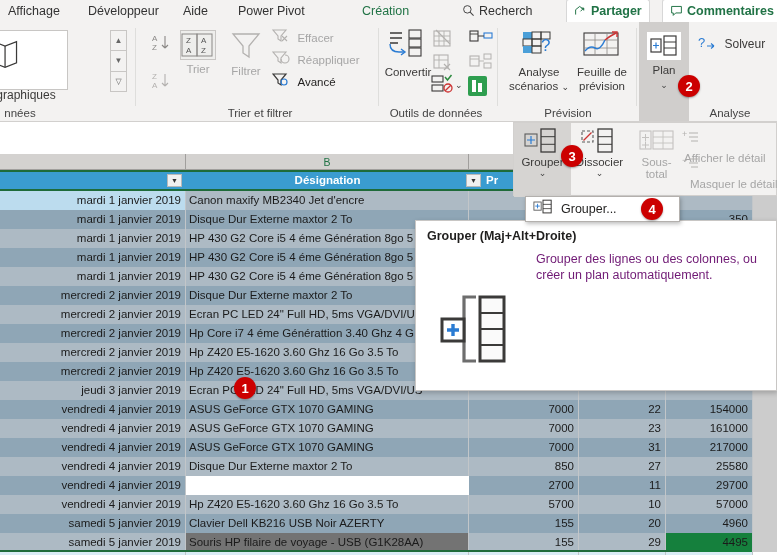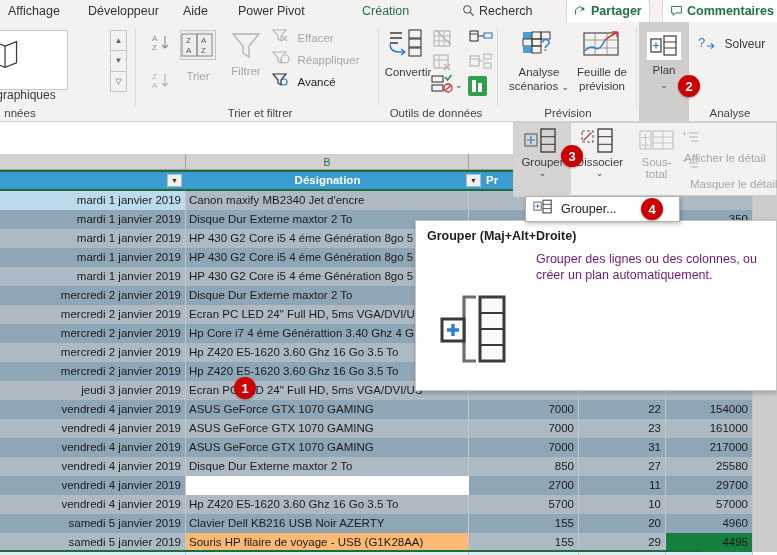--- a/index.html
+++ b/index.html
@@ -231,21 +231,21 @@
     <div style="position:absolute;left:180px;top:8px;width:36px;height:30px;border:1px solid #c8c6c4;background:#eeeeec">
       <svg width="34" height="28" viewBox="0 0 34 28">
         <rect x="1" y="3" width="15" height="22" fill="none" stroke="#8a8886" stroke-width="1"></rect>
         <rect x="16" y="3" width="15" height="22" fill="none" stroke="#8a8886" stroke-width="1"></rect>
         <text x="5" y="12" font-size="8" fill="#555" font-family="Liberation Sans">Z</text>
         <text x="5" y="22" font-size="8" fill="#555" font-family="Liberation Sans">A</text>
         <text x="20" y="12" font-size="8" fill="#555" font-family="Liberation Sans">A</text>
         <text x="20" y="22" font-size="8" fill="#555" font-family="Liberation Sans">Z</text>
       </svg>
     </div>
-    <div class="ctl-label dim" style="position:absolute;left:178px;top:48px;width:40px">Trier</div>
+    <div class="ctl-label dim" style="position:absolute;left:178px;top:41px;width:40px">Trier</div>
 
     <div style="position:absolute;left:226px;top:8px;width:40px;text-align:center">
       <svg width="34" height="30" viewBox="0 0 34 30">
           <path d="M4 4 h26 l-10 12 v11 l-6-4 v-7 z" fill="none" stroke="#b3b1af" stroke-width="1.3"></path>
         </svg>
     </div>
     <div class="ctl-label dim" style="position:absolute;left:222px;top:43px;width:48px">Filtrer</div>
 
     <div style="position:absolute;left:272px;top:6px;height:16px">
       <span style="display:inline-block;vertical-align:middle">
@@ -554,21 +554,21 @@
         <div class="row" style="top: 323px;">
           <div class="cell r" style="left: 0px; width: 186px; background: rgb(143, 166, 182);">samedi 5 janvier 2019</div>
           <div class="cell l" style="left: 186px; width: 283px; background: rgb(143, 166, 182);">Clavier Dell KB216 USB Noir AZERTY</div>
           <div class="cell r" style="left: 469px; width: 110px; background: rgb(143, 166, 182);">155</div>
           <div class="cell r" style="left: 579px; width: 87px; background: rgb(143, 166, 182);">20</div>
           <div class="cell r" style="left: 666px; width: 87px; background: rgb(143, 166, 182);">4960</div>
           <div class="cell" style="left: 753px; width: 80px; background: rgb(204, 204, 204); border-right: none;"></div>
         </div>
         <div class="row" style="top: 342px;">
           <div class="cell r" style="left: 0px; width: 186px; background: rgb(173, 186, 196);">samedi 5 janvier 2019</div>
-          <div class="cell l" style="left: 186px; width: 283px; background: #fdba74;">Souris HP filaire de voyage - USB (G1K28AA)</div>
+          <div class="cell l" style="left: 186px; width: 283px; background: #737373;">Souris HP filaire de voyage - USB (G1K28AA)</div>
           <div class="cell r" style="left: 469px; width: 110px; background: rgb(173, 186, 196);">155</div>
           <div class="cell r" style="left: 579px; width: 87px; background: rgb(173, 186, 196);">29</div>
           <div class="cell r" style="left: 666px; width: 87px; background: #15803d;">4495</div>
           <div class="cell" style="left: 753px; width: 80px; background: rgb(204, 204, 204); border-right: none;"></div>
         </div>
         <div class="row" style="top: 361px;">
           <div class="cell r" style="left: 0px; width: 186px; background: rgb(218, 236, 245);"></div>
           <div class="cell l" style="left: 186px; width: 283px; background: rgb(218, 236, 245);"></div>
           <div class="cell r" style="left: 469px; width: 110px; background: rgb(218, 236, 245);"></div>
           <div class="cell r" style="left: 579px; width: 87px; background: rgb(218, 236, 245);"></div>

